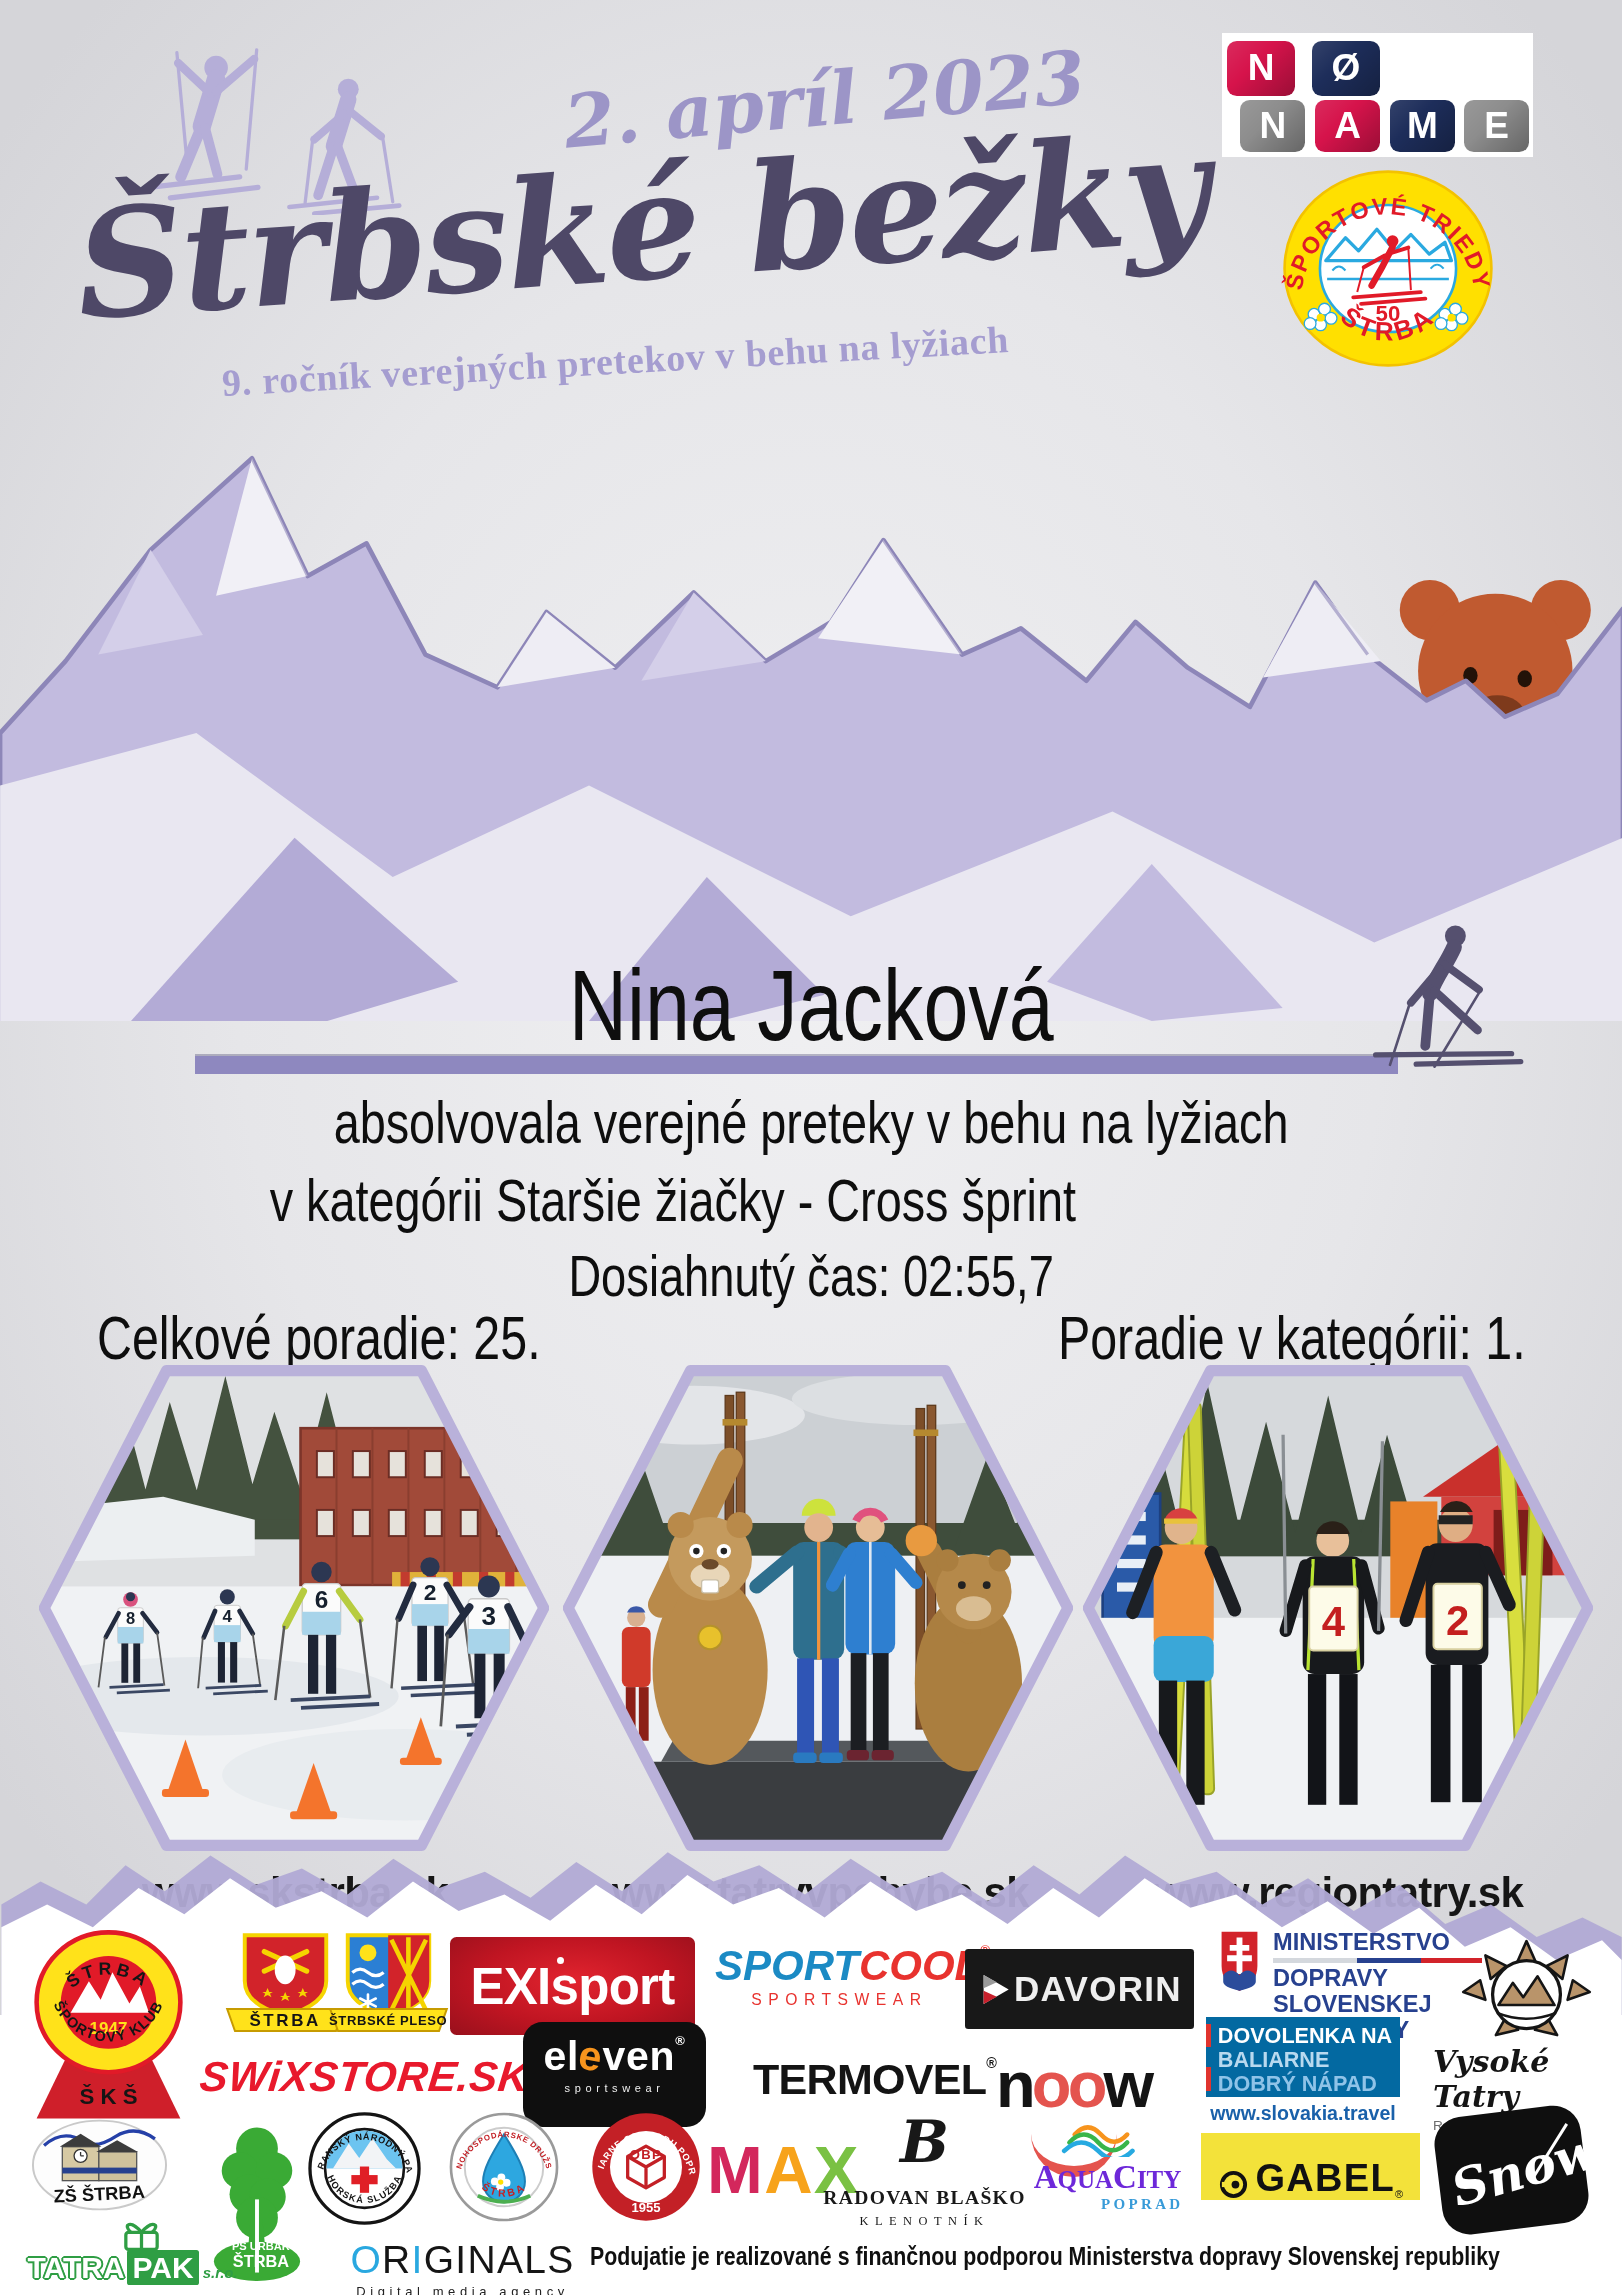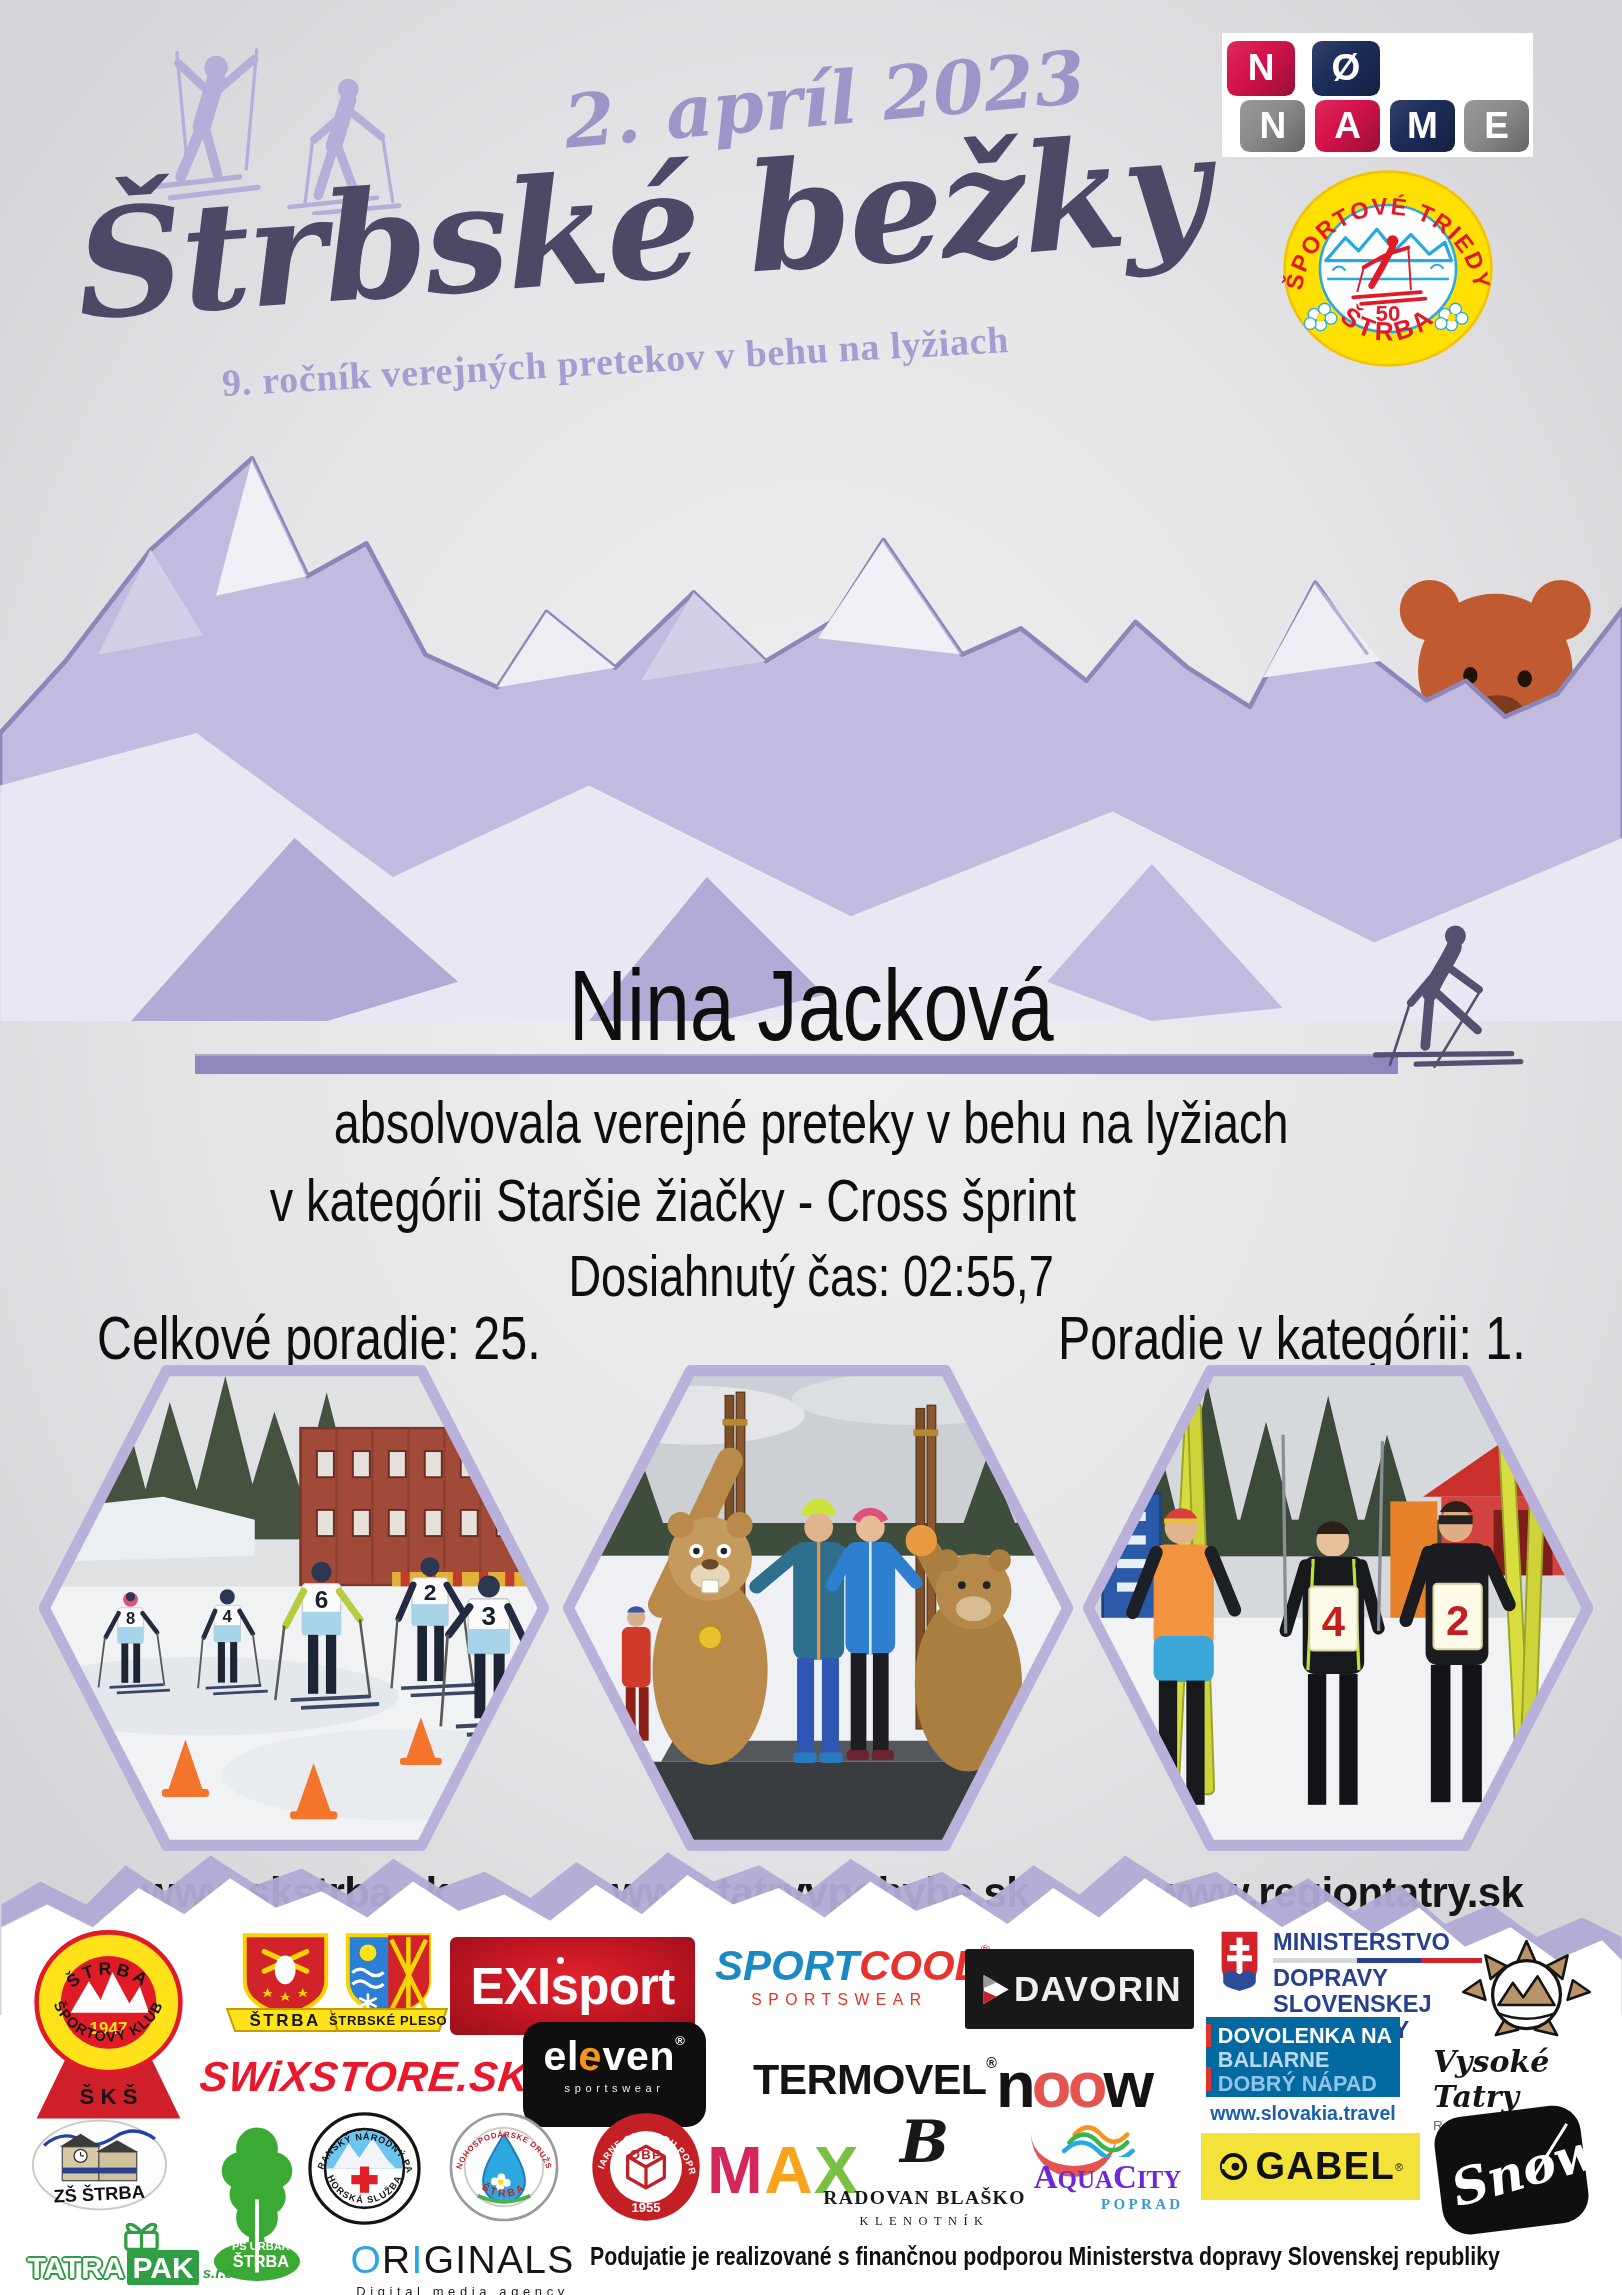--- a/index.html
+++ b/index.html
@@ -65,21 +65,21 @@
   .slurl{left:1206px;top:2102px;width:194px;text-align:center;color:#1a61aa;font:600 19.6px "Liberation Sans",sans-serif;}
   .max{left:707px;top:2131px;font:700 67px "Liberation Sans",sans-serif;letter-spacing:1.3px;}
   .blasko{left:823px;top:2116px;width:203px;text-align:center;color:#181818;}
   .blasko .ini{font:italic 700 58px "DejaVu Serif",serif;line-height:52px;}
   .blasko .nm{font:600 19.6px "Liberation Serif",serif;letter-spacing:1.3px;margin-top:19px;}
   .blasko .sub{font:400 12.4px "Liberation Serif",serif;letter-spacing:6.5px;margin-top:5.2px;}
   .aqua{left:1029px;top:2120px;width:157px;text-align:center;}
   .aqua .nm{color:#6d28d9;font:600 25px "Liberation Serif",serif;}
   .aqua .big{font-size:33px;}
   .aqua .city{color:#389bd8;font:600 15px "Liberation Serif",serif;letter-spacing:3.3px;text-align:right;padding-right:2.6px;}
-  .gabel{left:1201px;top:2133px;width:219px;height:67px;background:#f3e23a;display:flex;align-items:center;justify-content:center;}
+  .gabel{left:1201px;top:2133px;width:219px;height:67px;background:#f3e23a;display:flex;align-items:flex-end;justify-content:center;}
   .gabel .nm{font:800 38px "Liberation Sans",sans-serif;color:#111;letter-spacing:1.3px;margin-left:6.5px;}
   .gabel .reg{font-size:11px;vertical-align:top;color:#111;}
   .snow{left:1438px;top:2111px;width:147px;height:118px;}
   .snow .box{position:absolute;inset:0;background:#0f0f0f;border-radius:27.5px;transform:rotate(-7deg);}
   .snow .tx{position:absolute;left:11.8px;top:29px;color:#fff;font:italic 700 50px "DejaVu Serif",serif;transform:rotate(-16deg);}
   .snow .pole{position:absolute;left:110px;top:7.9px;width:3.3px;height:65px;background:#fff;transform:rotate(32deg);}
   .tatrapak{left:27.5px;top:2222px;width:209px;}
   .outline-green{color:#fff;text-shadow:-2px 0 #2f9e44,2px 0 #2f9e44,0 -2px #2f9e44,0 2px #2f9e44,-1.3px -1.3px #2f9e44,1.3px -1.3px #2f9e44,-1.3px 1.3px #2f9e44,1.3px 1.3px #2f9e44;}
   .tp-row{position:absolute;left:0;top:29px;white-space:nowrap;font:900 30px "Liberation Sans",sans-serif;}
   .tp-pak{background:#2f9e44;color:#fff;padding:0.7px 5.2px;border-radius:2.6px;margin-left:2.6px;}

